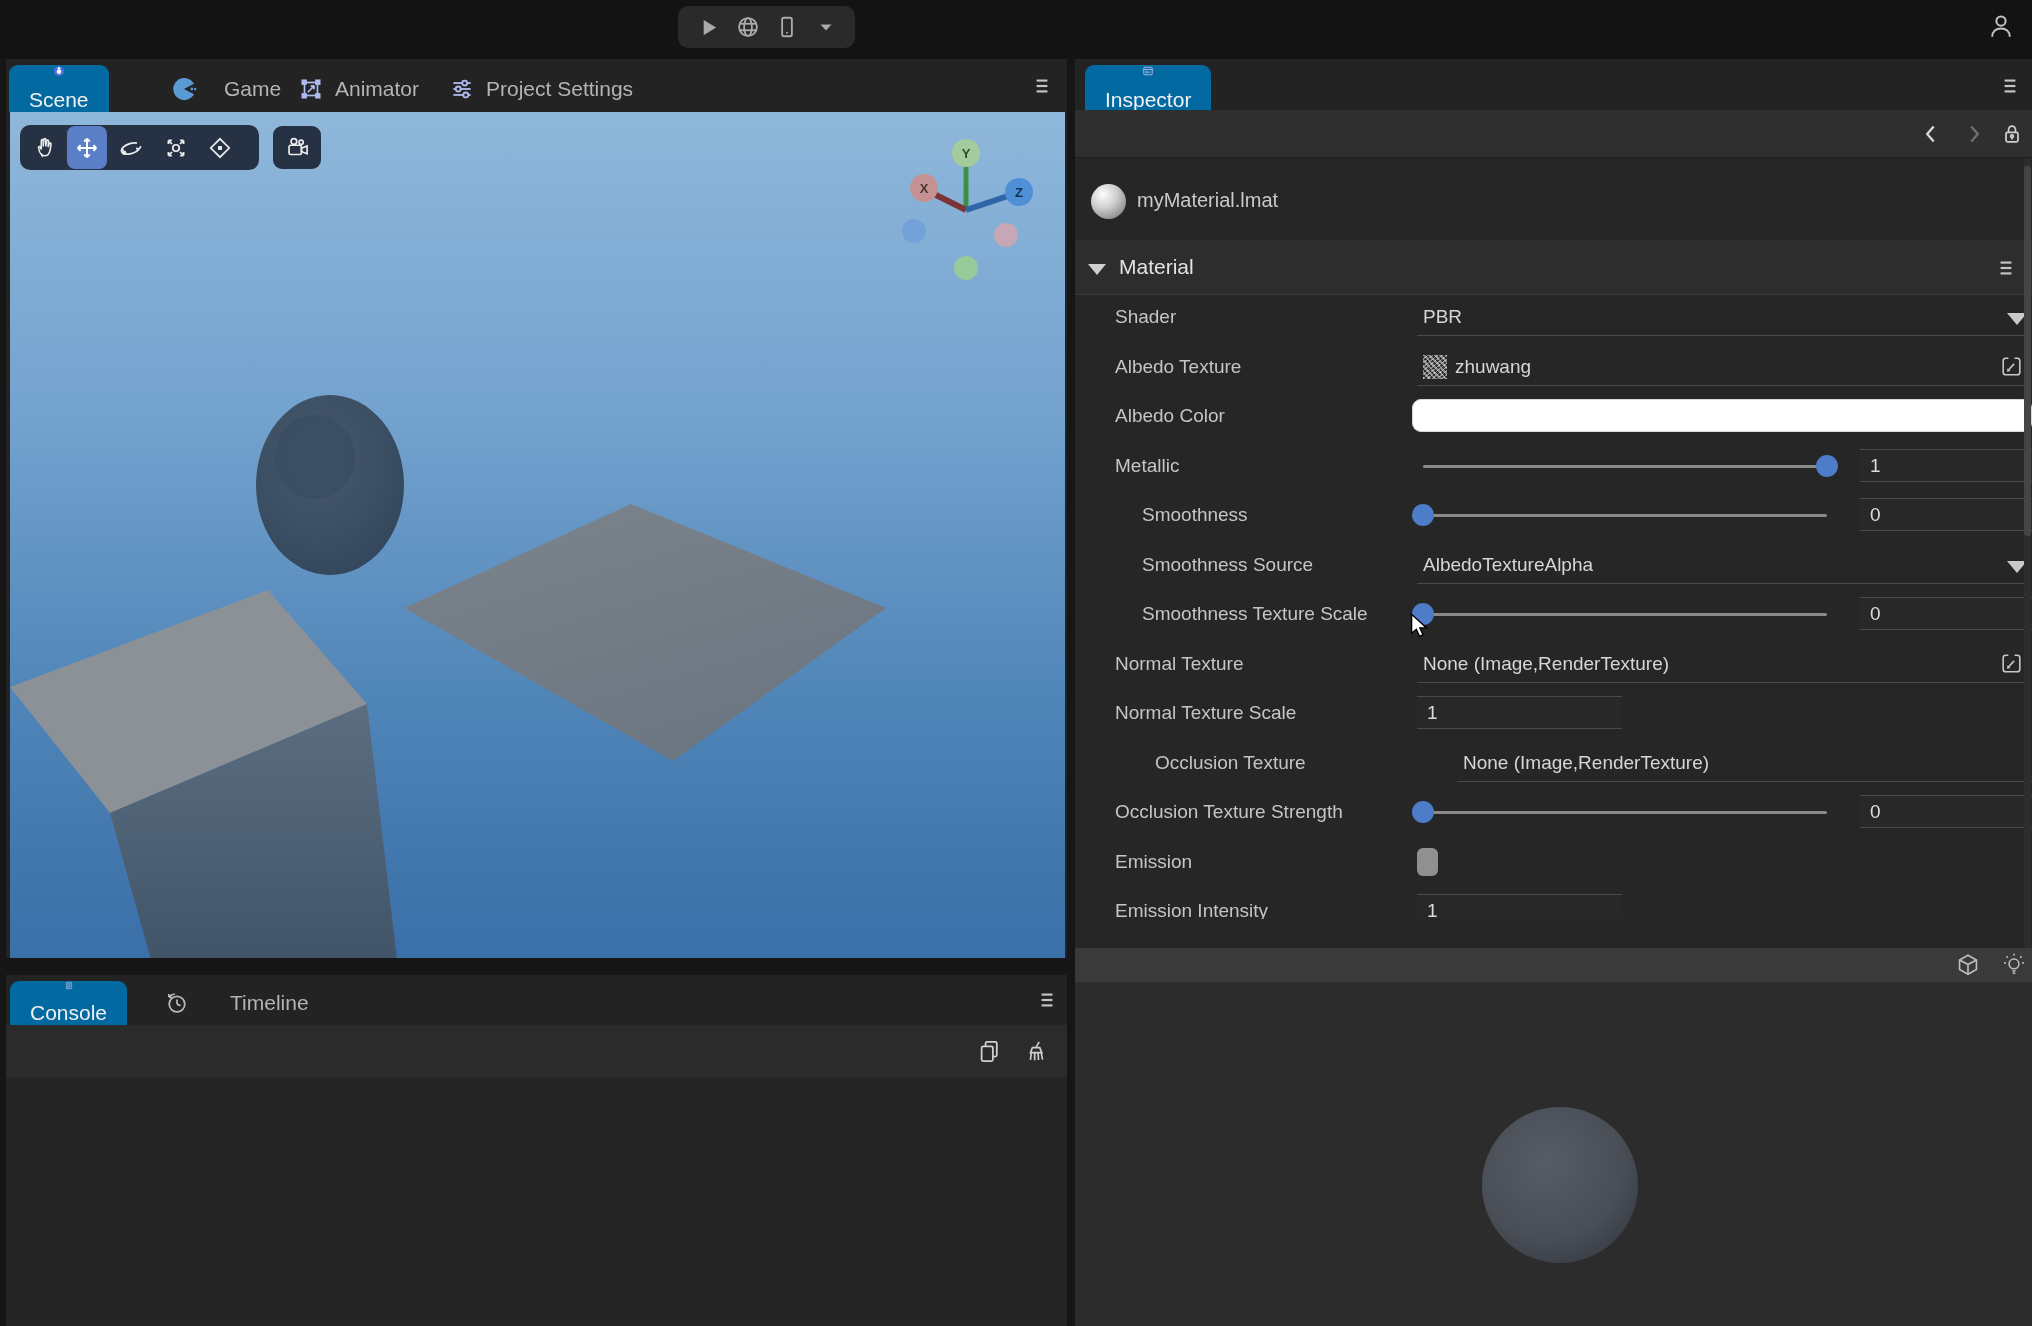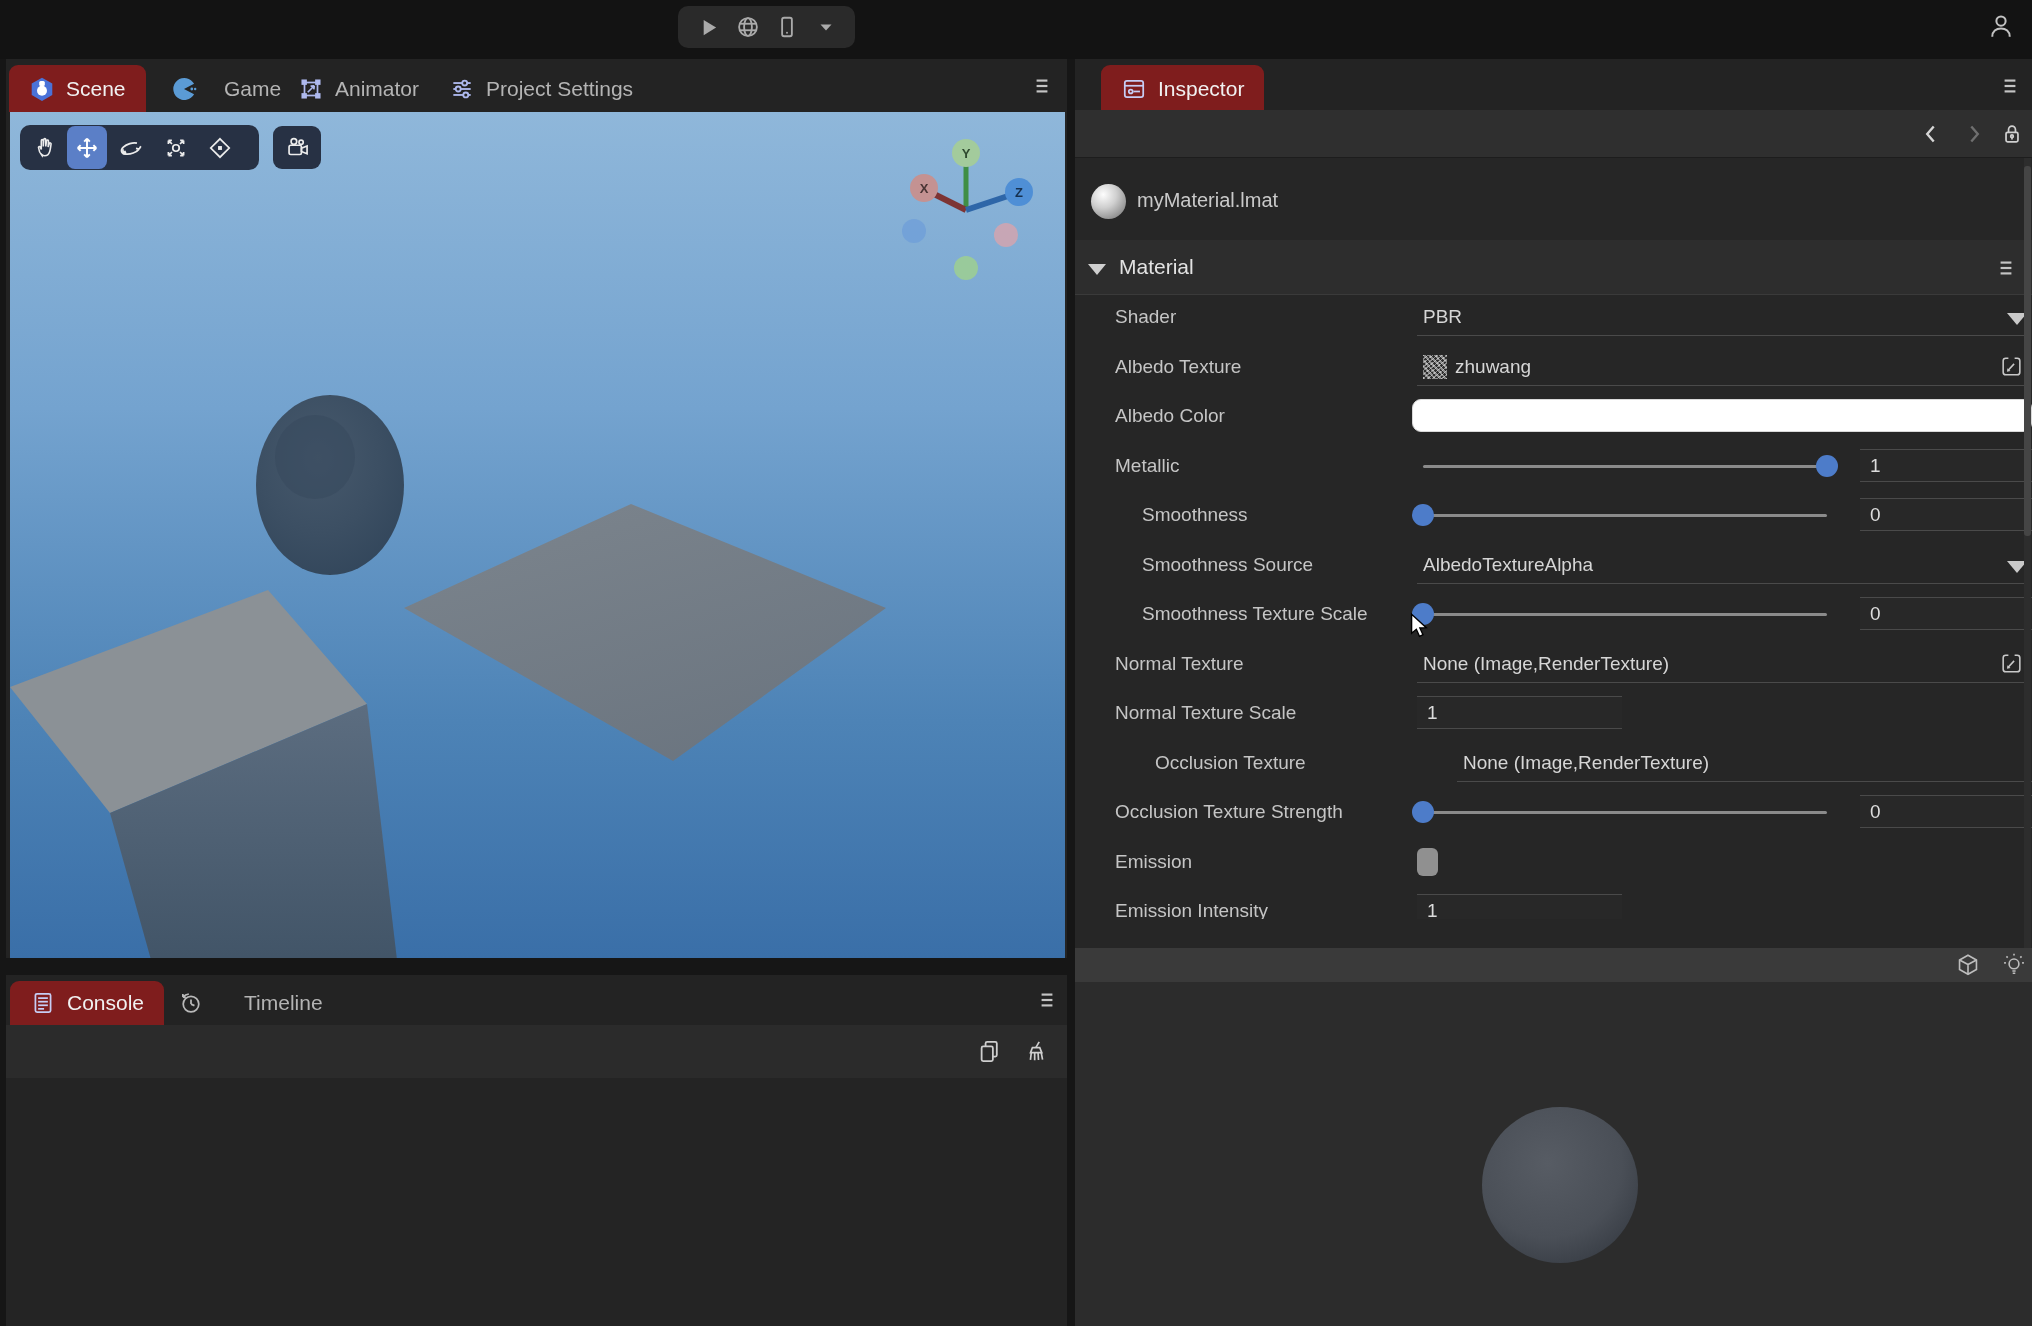--- a/index.html
+++ b/index.html
@@ -15,21 +15,21 @@
   #top-bar{left:0;top:0;width:2032px;height:59px;background:#131313;}
   #play-pill{left:678px;top:6px;width:177px;height:42px;background:#2a2a2a;border-radius:10px;
     display:flex;align-items:center;justify-content:space-around;padding:0 10px;box-sizing:border-box;}
   #user-icon{left:1986px;top:11px;width:30px;height:30px;}
 
   
   .panel{background:#262626;}
   .tabbar{position:absolute;left:0;top:0;right:0;height:53px;background:#232323;}
   .tab{position:absolute;top:6px;height:47px;display:flex;align-items:center;gap:11px;
     padding:0 20px;border-radius:9px 9px 0 0;color:#b4b4b4;font-size:21px;}
-  .tab.active{background:#7f1d1d;color:#f1f1f1;}
+  .tab.active{background:#0369a1;color:#f1f1f1;flex-direction:column;}
   .tab .ticon{width:26px;height:26px;display:block;}
   .hamb{position:absolute;width:26px;height:26px;}
 
   
   #scene-panel{left:6px;top:59px;width:1061px;height:899px;background:#232323;}
   #viewport{left:4px;top:53px;width:1055px;height:846px;overflow:hidden;}
   #vp-toolbar{left:10px;top:13px;width:239px;height:45px;background:rgba(31,39,56,0.93);border-radius:10px;}
   .vtool{position:absolute;top:1px;width:40px;height:43px;display:flex;align-items:center;justify-content:center;border-radius:8px;}
   .vtool.active{background:#5b7fc7;}
   #camera-btn{left:263px;top:14px;width:48px;height:43px;background:rgba(31,39,56,0.93);border-radius:9px;
@@ -256,21 +256,21 @@
     <div class="tab active" style="left:4px;height:44px;">
       <svg class="ticon" viewBox="0 0 24 24" fill="none" stroke="#c7cdf4" stroke-width="1.6">
           <rect x="5" y="3.5" width="14" height="17" rx="1.5"></rect>
           <line x1="7.5" y1="7.5" x2="16.5" y2="7.5"></line>
           <line x1="7.5" y1="10.8" x2="16.5" y2="10.8"></line>
           <line x1="7.5" y1="14.1" x2="16.5" y2="14.1"></line>
           <line x1="7.5" y1="17.4" x2="13" y2="17.4"></line>
         </svg>
       <span>Console</span>
     </div>
-    <div class="tab" style="left:152px;height:44px;gap:40px;">
+    <div class="tab" style="left:138px;height:44px;gap:40px;">
       <svg class="ticon" viewBox="0 0 24 24" fill="none" stroke="#b9b9b9" stroke-width="1.6">
           <circle cx="12" cy="13" r="7.2"></circle>
           <path d="M12,13 V8.8 M12,13 l3.2,1.4"></path>
           <path d="M4.5,6.5 A9.5,9.5 0 0,1 10,3.7 M4.5,6.5 l0,-2.7 M4.5,6.5 l2.7,0.4"></path>
         </svg>
       <span>Timeline</span>
     </div>
     <svg class="hamb" style="left:1028px;top:12px;" viewBox="0 0 24 24" stroke="#c4c4c4" stroke-width="2">
         <line x1="7" y1="7" x2="17" y2="7"></line>
         <line x1="7" y1="12" x2="17" y2="12"></line>
@@ -286,21 +286,21 @@
         <path d="M13.5,3.5 l-3,5"></path>
         <path d="M7.5,8.5 h6.5 l1.8,4.5 h-10 z"></path>
         <path d="M6.5,13 l-0.8,6.5 M9.5,13 v6.8 M12.5,13 l0.4,6.6 M15.3,13 l1.2,6.2"></path>
       </svg>
   </div>
   <div class="abs" id="console-content"></div>
 </div>
 
 <div class="abs panel" id="inspector-panel">
   <div class="tabbar">
-    <div class="tab active" style="left:26px;justify-content:space-between;">
+    <div class="tab active" style="left:10px;justify-content:space-between;">
       <svg class="ticon" viewBox="0 0 24 24" fill="none" stroke="#c7cdf4" stroke-width="1.6">
           <rect x="3.5" y="4.5" width="17" height="15" rx="2"></rect>
           <line x1="3.5" y1="9" x2="20.5" y2="9"></line>
           <circle cx="9" cy="14.3" r="1.8"></circle>
           <line x1="11.5" y1="14.3" x2="17.5" y2="14.3"></line>
         </svg>
       <span>Inspector</span>
     </div>
     <svg class="hamb" style="left:922px;top:14px;" viewBox="0 0 24 24" stroke="#c4c4c4" stroke-width="2">
         <line x1="7" y1="7" x2="17" y2="7"></line>

